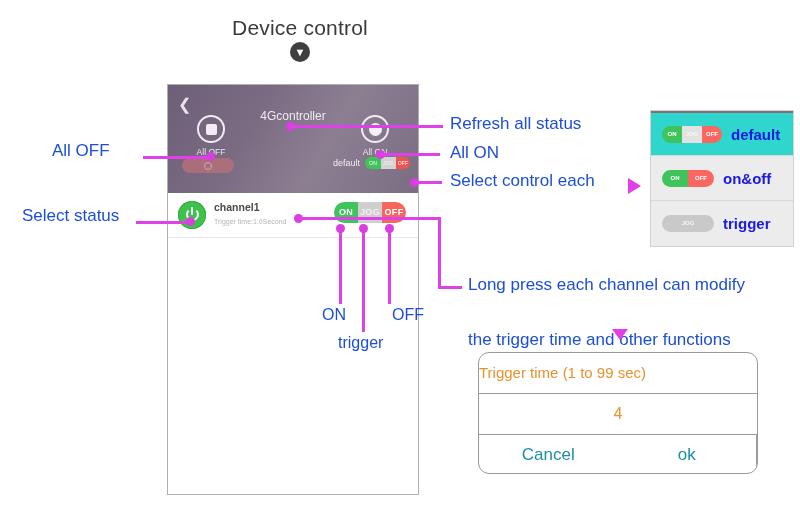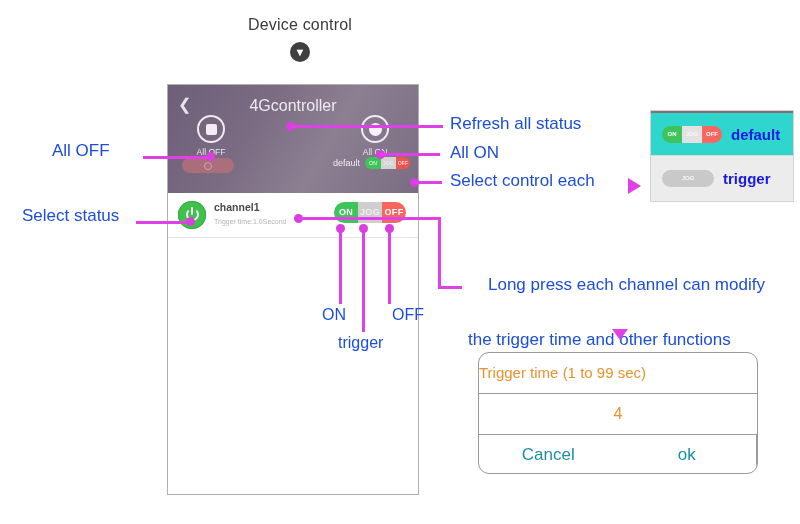--- a/index.html
+++ b/index.html
@@ -7,42 +7,42 @@
     width:800px;height:524px;position:relative;overflow:hidden;
     background:#ffffff;
     font-family:"Liberation Sans", sans-serif;
     color:#333333;
   }
   .abs{position:absolute;}
 
   
   #title{
     left:0;top:16px;width:600px;text-align:center;
-    font-size:16px;color:#3a3a3a;letter-spacing:.2px;
+    font-size:21px;color:#3a3a3a;letter-spacing:.2px;
   }
   #title-chevron{
     left:290px;top:42px;width:20px;height:20px;border-radius:50%;
     background:#3f3f3f;color:#ffffff;font-size:11px;line-height:20px;
     text-align:center;
   }
 
   
   #phone{
     left:167px;top:84px;width:252px;height:411px;
     background:#ffffff;border:1px solid #b0b0b0;box-sizing:border-box;
   }
   #phone-header{
     position:absolute;left:0;top:0;width:100%;height:108px;
     background:linear-gradient(120deg,#6d5f78 0%,#7b6c83 35%,#8d7f92 62%,#7a6c82 100%);
   }
   #back-arrow{
     left:10px;top:10px;font-size:16px;color:#e9e2ee;font-weight:300;
   }
   #dev-name{
-    left:0;top:12px;width:100%;text-align:center;font-size:16px;color:#efe9f2;
+    left:0;top:24px;width:100%;text-align:center;font-size:12px;color:#efe9f2;
   }
   .hdr-btn{top:30px;width:62px;text-align:center;}
   .hdr-ico{
     width:28px;height:28px;margin:0 auto;border-radius:50%;
     border:2px solid #f0eaf3;box-sizing:border-box;position:relative;
   }
   .hdr-ico .sq{
     position:absolute;left:50%;top:50%;width:11px;height:11px;margin:-5.5px 0 0 -5.5px;
     background:#f2ecf5;border-radius:2px;
   }
@@ -255,36 +255,43 @@
 <div class="abs ann sm" style="left:322px;top:306px;">ON</div>
 
 <div class="abs line vline" style="left:362px;top:228px;height:104px;"></div>
 <div class="abs knob" style="left:359px;top:224px;"></div>
 <div class="abs ann sm" style="left:338px;top:334px;">trigger</div>
 
 <div class="abs line vline" style="left:388px;top:228px;height:76px;"></div>
 <div class="abs knob" style="left:385px;top:224px;"></div>
 <div class="abs ann sm" style="left:392px;top:306px;">OFF</div>
 
-<div class="abs ann" style="left:468px;top:275px;margin-left:20px;">Long press each channel can  modify</div>
+<div class="abs ann" style="left:468px;top:275px;">Long press each channel can  modify</div>
 <div class="abs ann" style="left:468px;top:302px;margin-top:28px;">the trigger time and other functions</div>
 <div class="abs" id="dlg-arrow"></div>
 
 <div class="abs" id="legend-arrow"></div>
 <div class="abs" id="legend">
 
   <div class="lrow hi">
     <div class="seg-l">
       <span class="on">ON</span>
       <span class="jog">JOG</span>
       <span class="off">OFF</span>
     </div>
     <div class="ltxt">default</div>
   </div>
 
+  <div class="lrow">
+    <div class="seg-l two">
+      <span class="on">ON</span>
+      <span class="off">OFF</span>
+    </div>
+    <div class="ltxt">on&amp;off</div>
+  </div>
 
   <div class="lrow">
     <div class="seg-l one">
       <span class="jog">JOG</span>
     </div>
     <div class="ltxt">trigger</div>
   </div>
 </div>
 
 <div class="abs" id="dialog">

